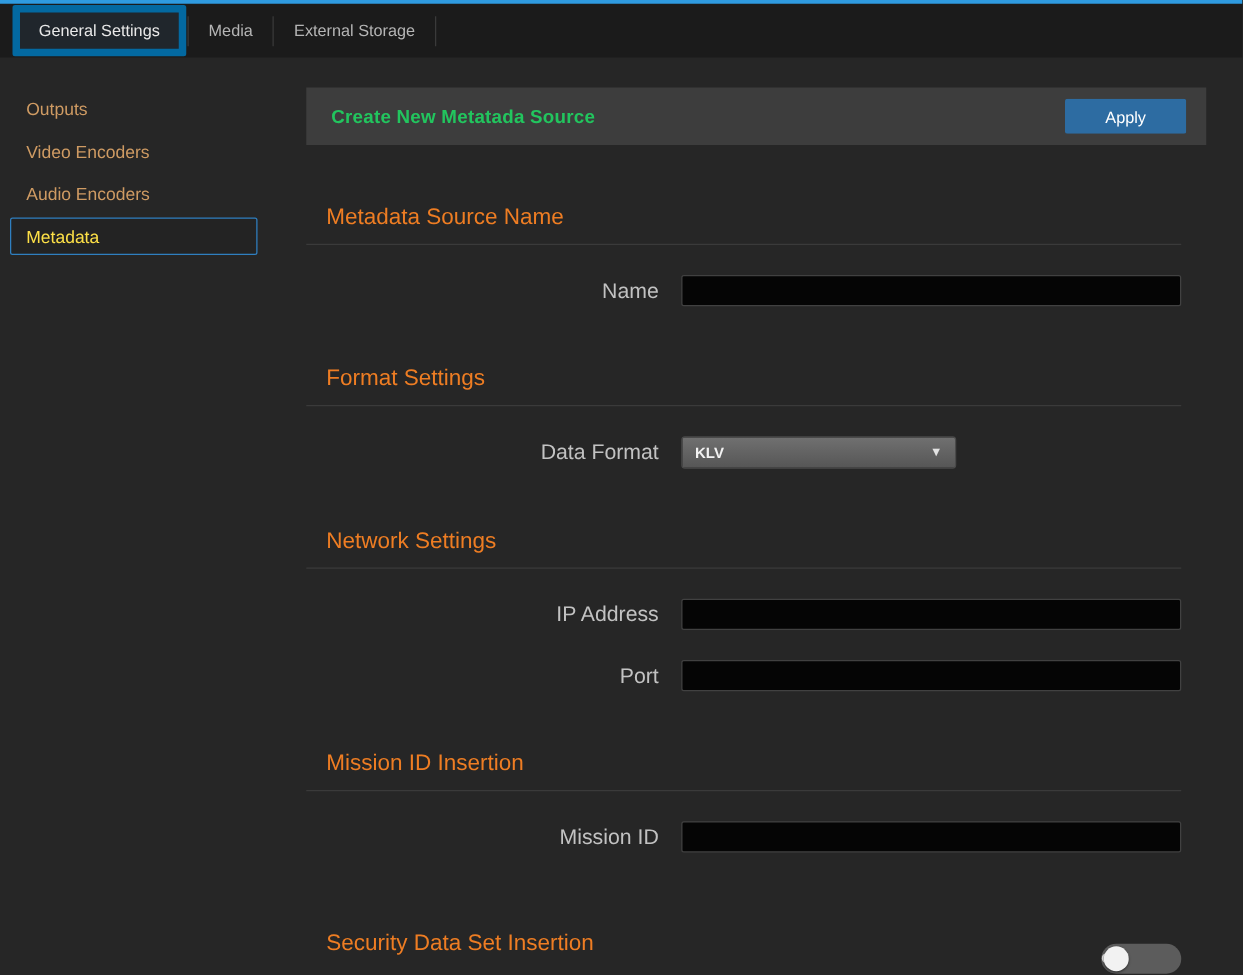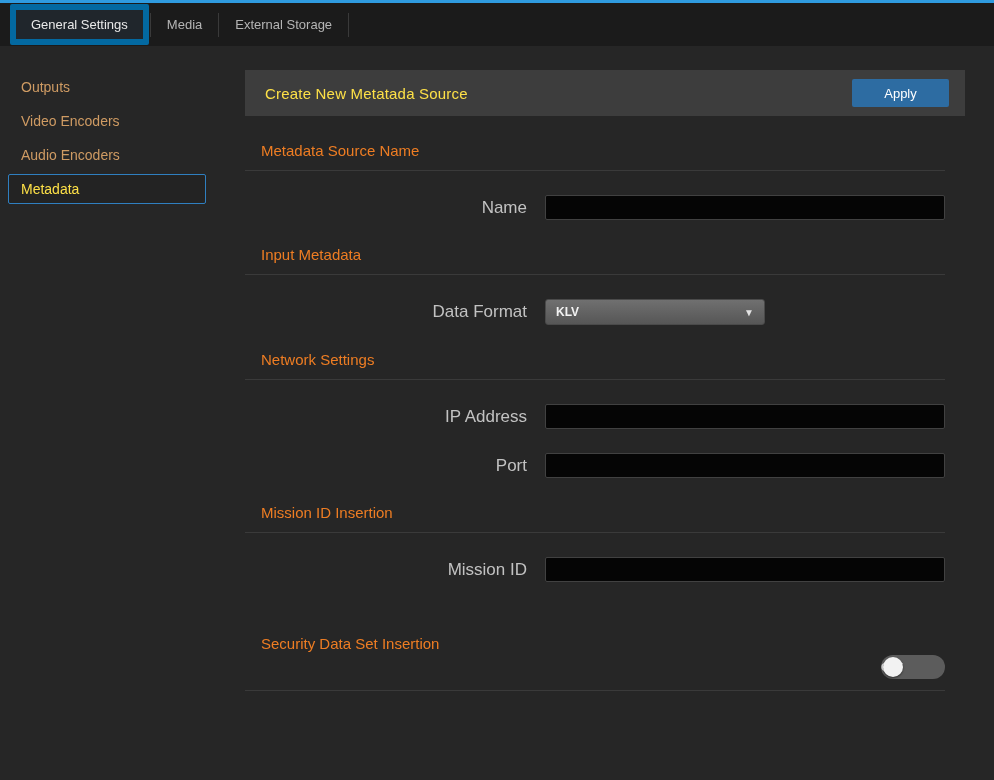--- a/index.html
+++ b/index.html
@@ -67,22 +67,22 @@
   .titlebar {
     height:46px;
     background:#3d3d3d;
     display:flex;
     align-items:center;
     justify-content:space-between;
     padding:0 16px 0 20px;
   }
   .titlebar h1 {
     font-size:15px;
-    font-weight:normal;
-    color:#fde047;
+    font-weight:bold;
+    color:#22c55e;
     letter-spacing:.2px;
   }
   .apply-btn {
     width:97px;
     height:28px;
     background:#2d6ca2;
     border:1px solid #35791f00;
     border-radius:2px;
     color:#ffffff;
     font-size:13px;
@@ -91,23 +91,24 @@
   }
 
   .section { margin:26px 20px 0 0; }
   .section-head {
     display:flex;
     align-items:center;
     justify-content:space-between;
     padding-left:16px;
   }
   .section h2 {
-    font-size:15px;
+    font-size:18px;
     font-weight:normal;
     color:#ee7d23;
+    margin-top:21px;
   }
   .rule {
     border:none;
     border-top:1px solid #3a3a3a;
     margin-top:11px;
   }
 
   .field-row {
     display:flex;
     align-items:center;
@@ -237,21 +238,21 @@
       <div class="field-row">
         <div class="field-label">Name</div>
         <div class="field-control">
           <input class="text-input" type="text" value="" style="">
         </div>
       </div>
     </section>
 
     <section class="section">
       <div class="section-head">
-        <h2>Input Metadata</h2>
+        <h2>Format Settings</h2>
       </div>
       <hr class="rule">
       <div class="field-row">
         <div class="field-label">Data Format</div>
         <div class="field-control">
           <div class="dropdown">
             <span class="dd-value">KLV</span>
             <span class="dd-caret">▼</span>
           </div>
         </div>

